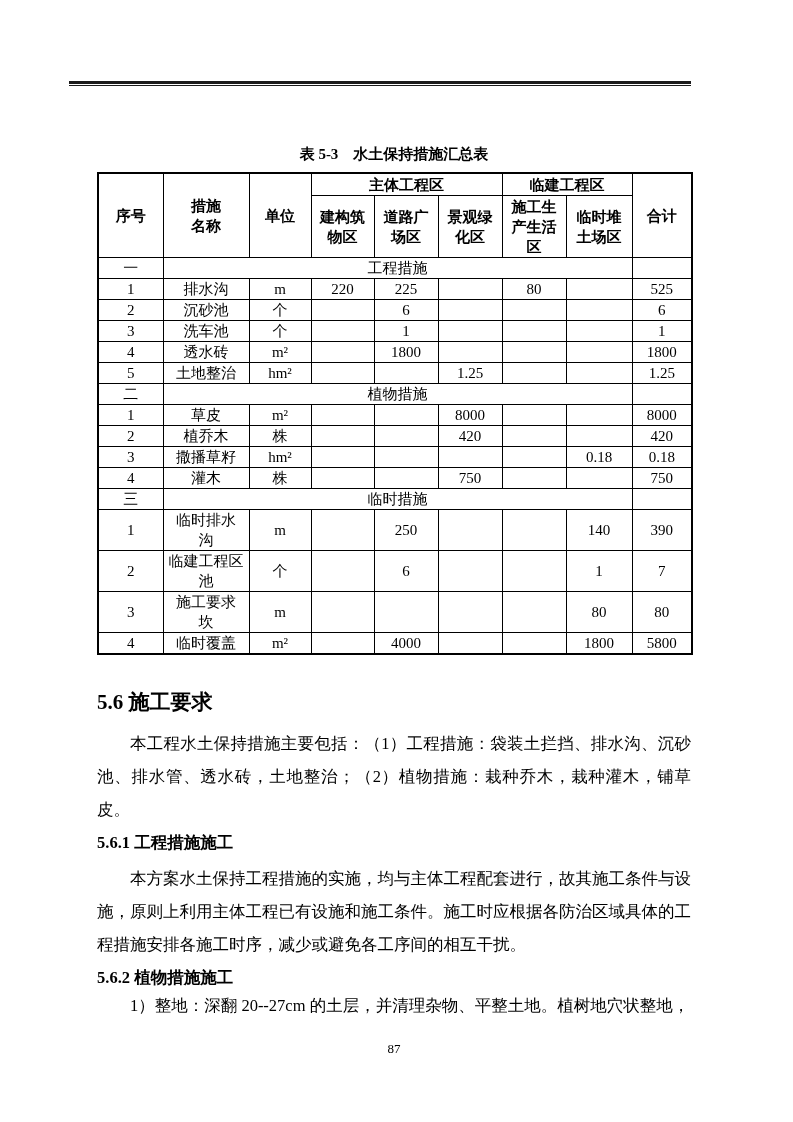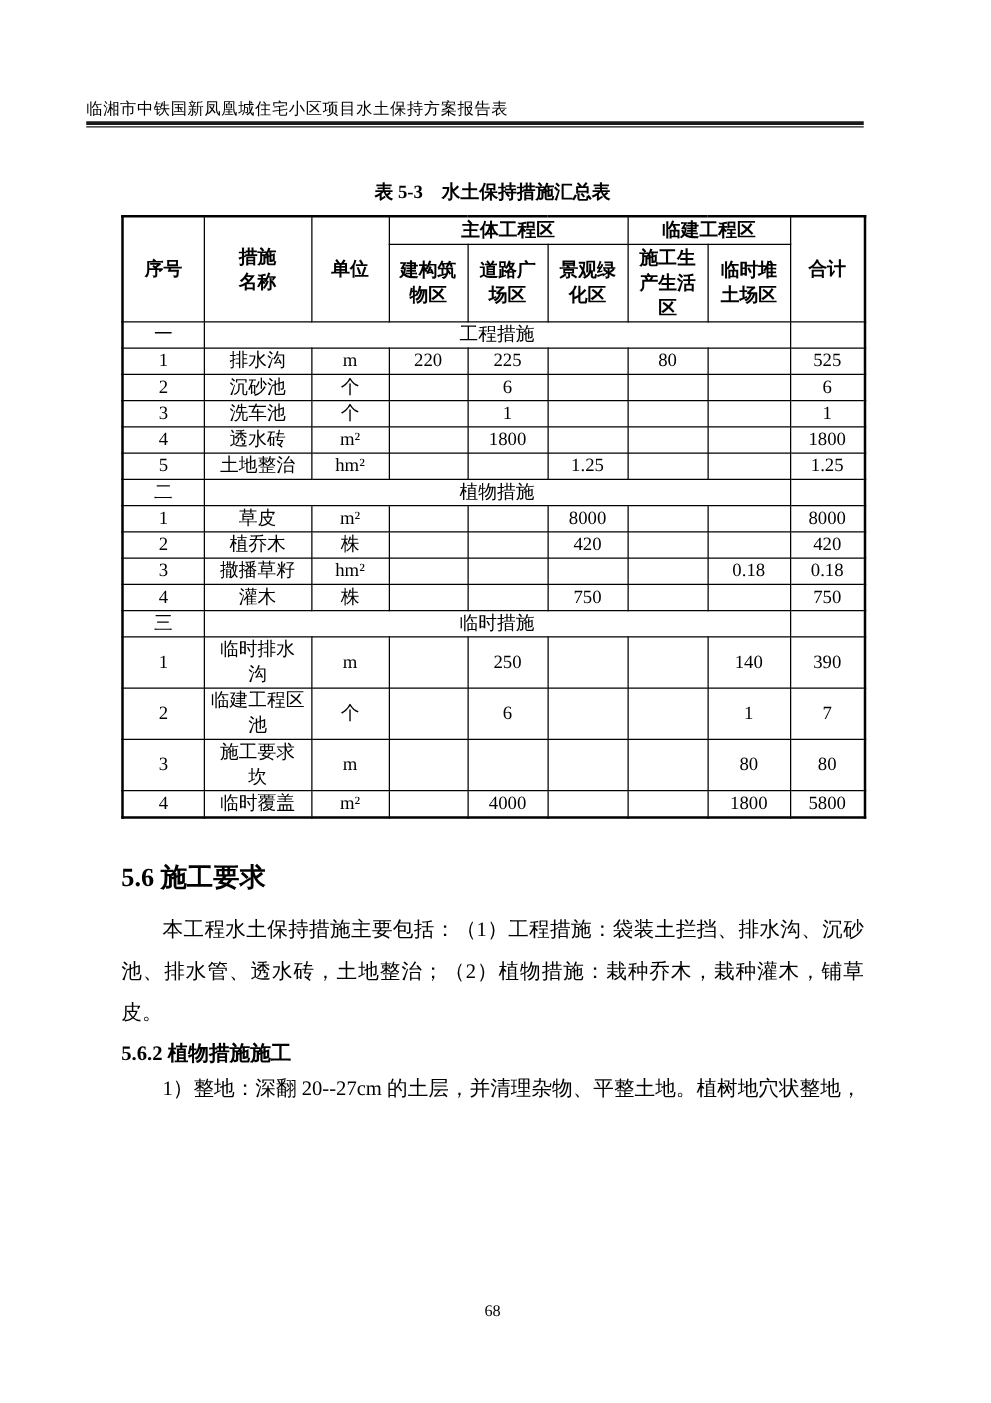--- a/index.html
+++ b/index.html
@@ -101,21 +101,20 @@
     text-align: center;
     font-size: 13px;
   }
 </style>
 </head>
 <body>
 
 <div class="page">
 
   <div class="running-header">
-    <div class="running-header-text">临湘市中铁国新凤凰城住宅小区项目水土保持方案报告表</div>
     <div class="header-rule"></div>
   </div>
 
   <div class="content">
 
     <div class="table-caption">表 5-3　水土保持措施汇总表</div>
 
     <table class="summary">
       <colgroup>
         <col style="width:65px">
@@ -313,21 +312,23 @@
             <td></td>
             <td>1800</td>
             <td>5800</td>
           </tr>
         </tbody>
     </table>
 
     <div class="h-main">5.6 施工要求</div>
     <p class="para">本工程水土保持措施主要包括：（1）工程措施：袋装土拦挡、排水沟、沉砂池、排水管、透水砖，土地整治；（2）植物措施：栽种乔木，栽种灌木，铺草皮。</p>
 
+    <div class="h-sub">5.6.1 工程措施施工</div>
+    <p class="para tight">本方案水土保持工程措施的实施，均与主体工程配套进行，故其施工条件与设施，原则上利用主体工程已有设施和施工条件。施工时应根据各防治区域具体的工程措施安排各施工时序，减少或避免各工序间的相互干扰。</p>
 
     <div class="h-sub">5.6.2 植物措施施工</div>
     <p class="para flush">1）整地：深翻 20--27cm 的土层，并清理杂物、平整土地。植树地穴状整地，</p>
 
   </div>
 
-  <div class="page-footer">68</div>
+  <div class="page-footer">87</div>
 
 </div>
 
 </body></html>

